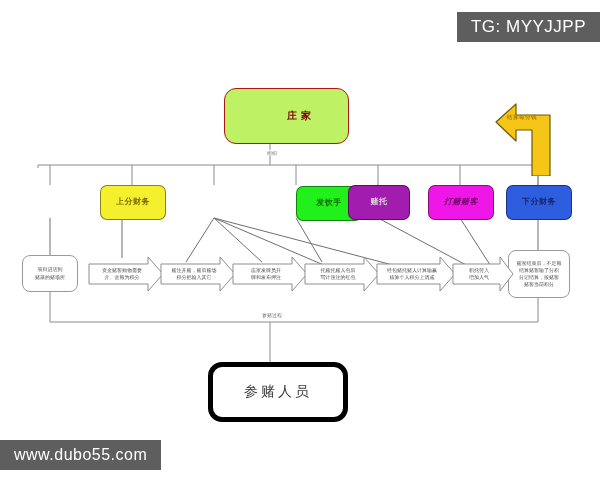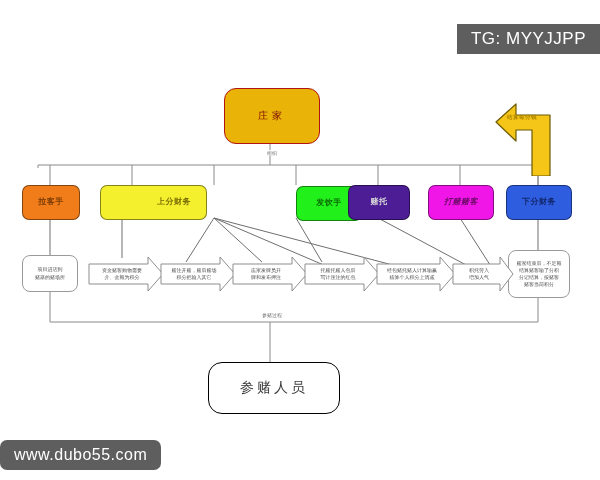--- a/index.html
+++ b/index.html
@@ -9,60 +9,59 @@
     position:relative;overflow:hidden;
   }
   #stage{position:absolute;left:0;top:0;width:600px;height:480px;}
 
   
   .badge{
     position:absolute;background:#5e5e5e;color:#ffffff;
     font-family:"Liberation Sans",sans-serif;
     display:flex;align-items:center;justify-content:center;
     letter-spacing:.5px;
-    margin-top:12px;
   }
   #tg-badge{right:0;top:12px;height:30px;padding:0 14px;font-size:17px;}
-  #watermark{left:0;bottom:10px;height:30px;padding:0 14px;font-size:16px;border-radius:7px;}
+  #watermark{left:0;bottom:10px;height:30px;padding:0 14px;font-size:16px;}
 
   
   svg{position:absolute;left:0;top:0;}
   .ln{stroke:#8a8a8a;stroke-width:1;fill:none;}
   .ln2{stroke:#6f6f6f;stroke-width:1;fill:none;}
 
   
   .role{
     position:absolute;border-radius:7px;border:1px solid rgba(0,0,0,.45);
     display:flex;align-items:center;justify-content:center;
     font-size:8px;font-weight:bold;text-align:center;line-height:1.1;
     letter-spacing:.5px;
   }
   .top-node{
     position:absolute;border-radius:12px;border:1px solid #b01515;
-    background:#eab308;color:#7a0606;
-    display:flex;align-items:center;justify-content:center;
-    font-size:10px;font-weight:normal;letter-spacing:4px;
+    background:#bef264;color:#7a0606;
+    display:flex;align-items:center;justify-content:center;
+    font-size:10px;font-weight:bold;letter-spacing:4px;padding-left:29px;
   }
 
   
   .chip{
     position:absolute;border:1px solid #9a9a9a;border-radius:8px;background:#fff;
     color:#4a4a4a;font-size:5px;line-height:1.45;text-align:center;
     display:flex;align-items:center;justify-content:center;padding:2px 3px;
     box-sizing:border-box;
   }
   .arrowbox{
     position:absolute;color:#4a4a4a;font-size:5px;line-height:1.45;text-align:center;
     display:flex;align-items:center;justify-content:center;box-sizing:border-box;
   }
   .arrowbox .txt{position:relative;z-index:2;padding-right:8px;}
   .arrowbox svg{left:0;top:0;position:absolute;z-index:1;}
 
   .bottom-node{
-    position:absolute;border:1px solid #000000;border-radius:14px;background:#fff;
+    position:absolute;border:5px solid #000000;border-radius:14px;background:#fff;
     display:flex;align-items:center;justify-content:center;
     font-size:14px;color:#3d3d3d;letter-spacing:3px;
   }
 
   .edge-label{
     position:absolute;font-size:5px;color:#6a6a6a;text-align:center;
     background:#fff;padding:0 2px;white-space:nowrap;
   }
 
   .yarrow{position:absolute;}
@@ -110,30 +109,27 @@
     <line class="ln" x1="270" y1="322" x2="270" y2="362"></line>
 
     <line class="ln" x1="538" y1="185" x2="538" y2="170"></line>
   </svg>
 
   <div class="top-node" style="left:224px;top:88px;width:94px;height:54px;">
     <span>庄家</span>
   </div>
   <div class="edge-label" style="left:252px;top:150px;width:36px;">组织</div>
 
-  <div class="role" style="left:22px;top:185px;width:56px;height:33px;background:#f07c1a;color:#7a3c05;">
-    <span>拉客手</span>
-  </div>
-  <div class="role" style="left:100px;top:185px;width:64px;height:33px;background:#f5f02e;color:#7a6c05;padding-left:41px;">
+  <div class="role" style="left:100px;top:185px;width:64px;height:33px;background:#f5f02e;color:#7a6c05;">
     <span>上分财务</span>
   </div>
   <div class="role" style="left:264px;top:186px;width:64px;height:33px;background:#22f01a;color:#0a6b06;margin-left:32px;">
     <span>发饮手</span>
   </div>
-  <div class="role" style="left:348px;top:185px;width:60px;height:33px;background:#4c1d95;color:#d8d8d8;align-items:center;">
+  <div class="role" style="left:348px;top:185px;width:60px;height:33px;background:#a21caf;color:#d8d8d8;align-items:center;">
     <span>赌托</span>
   </div>
   <div class="role" style="left:428px;top:185px;width:64px;height:33px;background:#f116e8;color:#6e0a69;font-style:italic;">
     <span>打赌赌客</span>
   </div>
   <div class="role" style="left:506px;top:185px;width:64px;height:33px;background:#2f5de0;color:#12276b;">
     <span>下分财务</span>
   </div>
 
   <div class="yarrow" style="left:492px;top:96px;width:66px;height:80px;">

